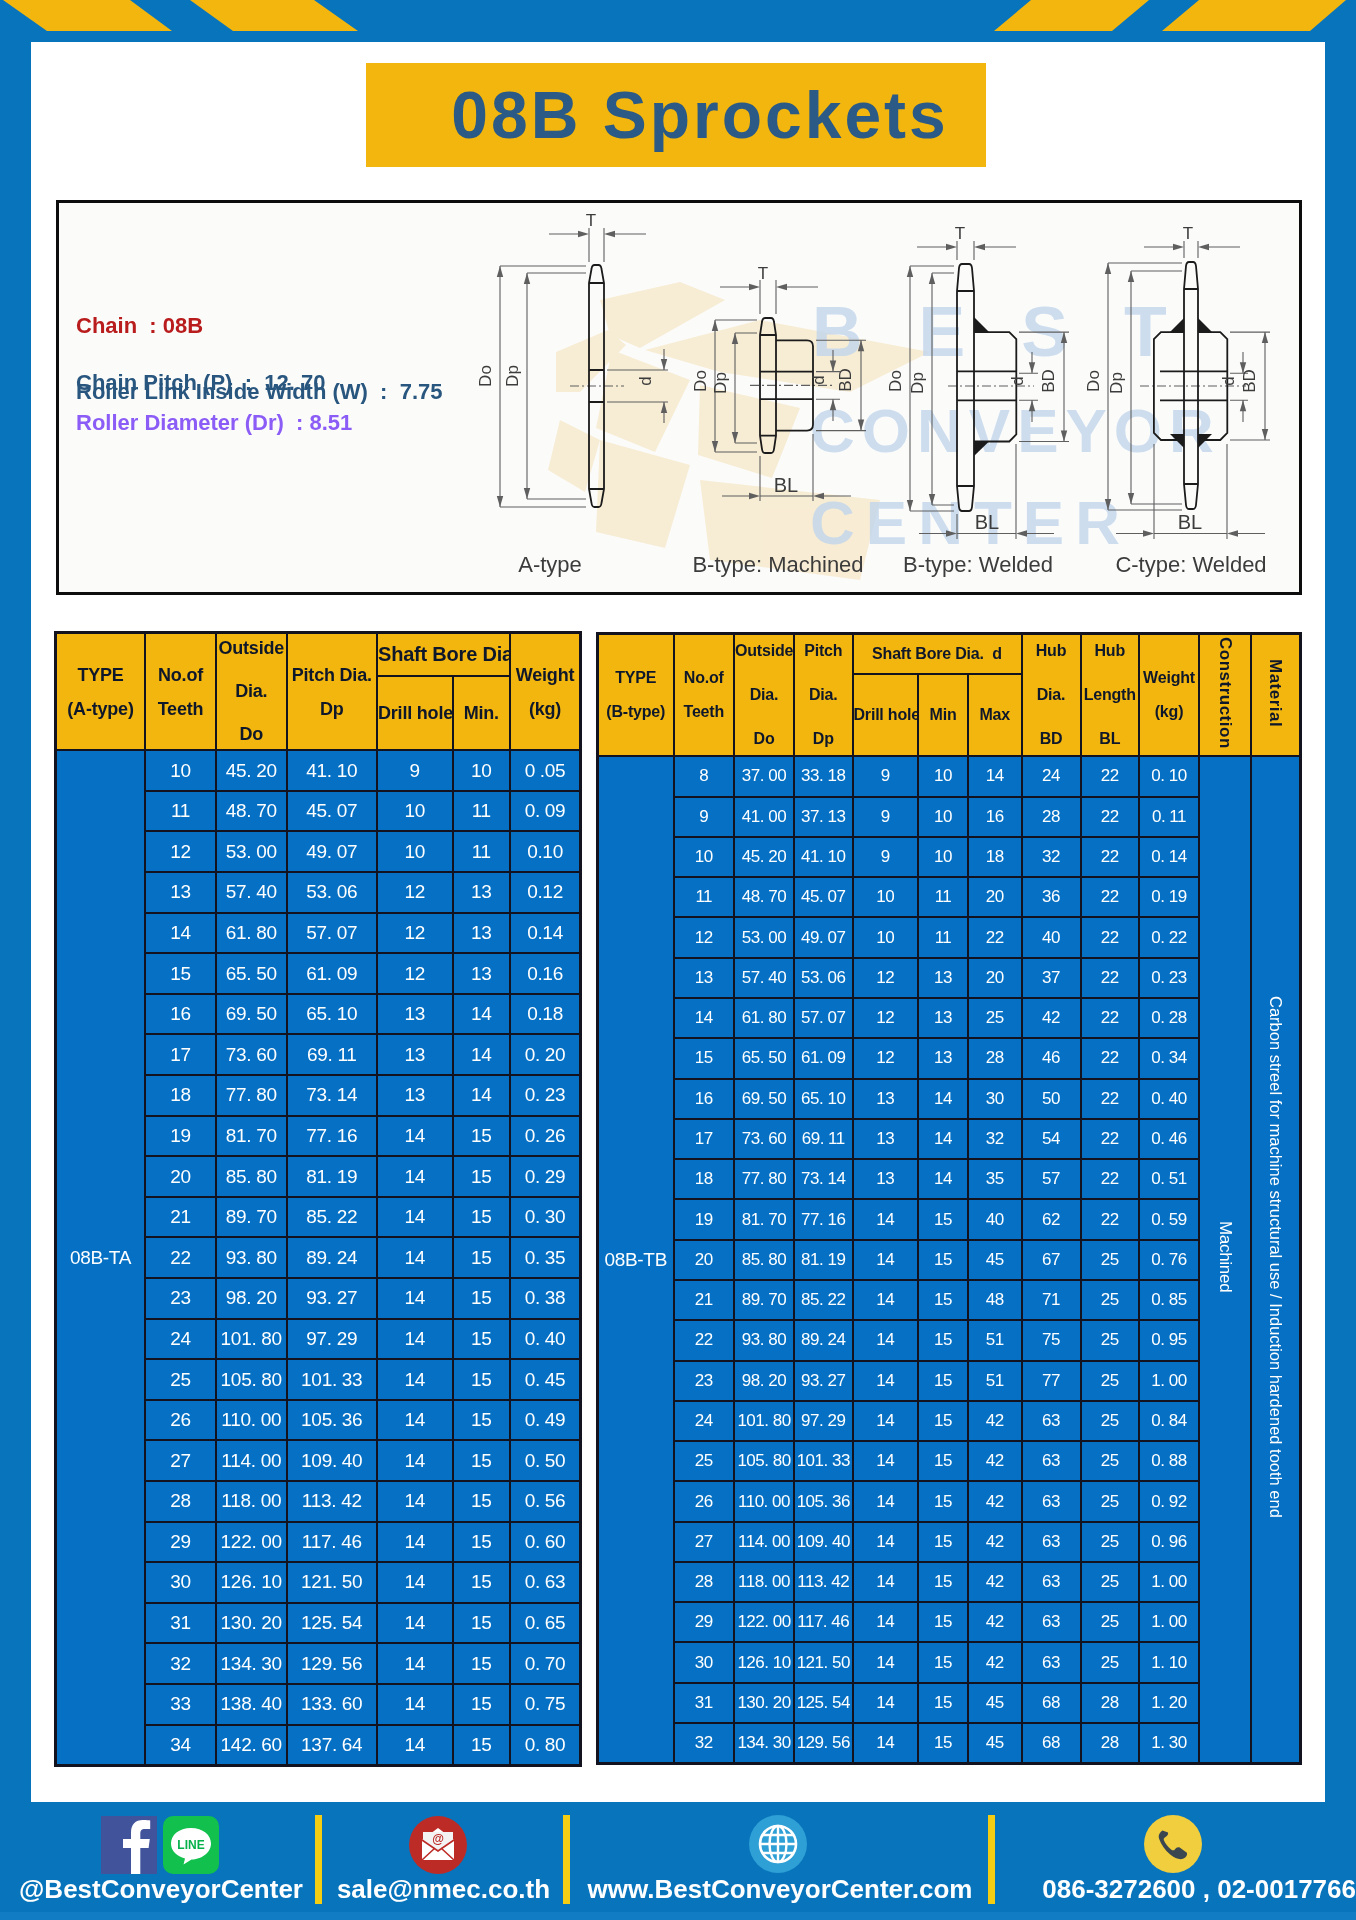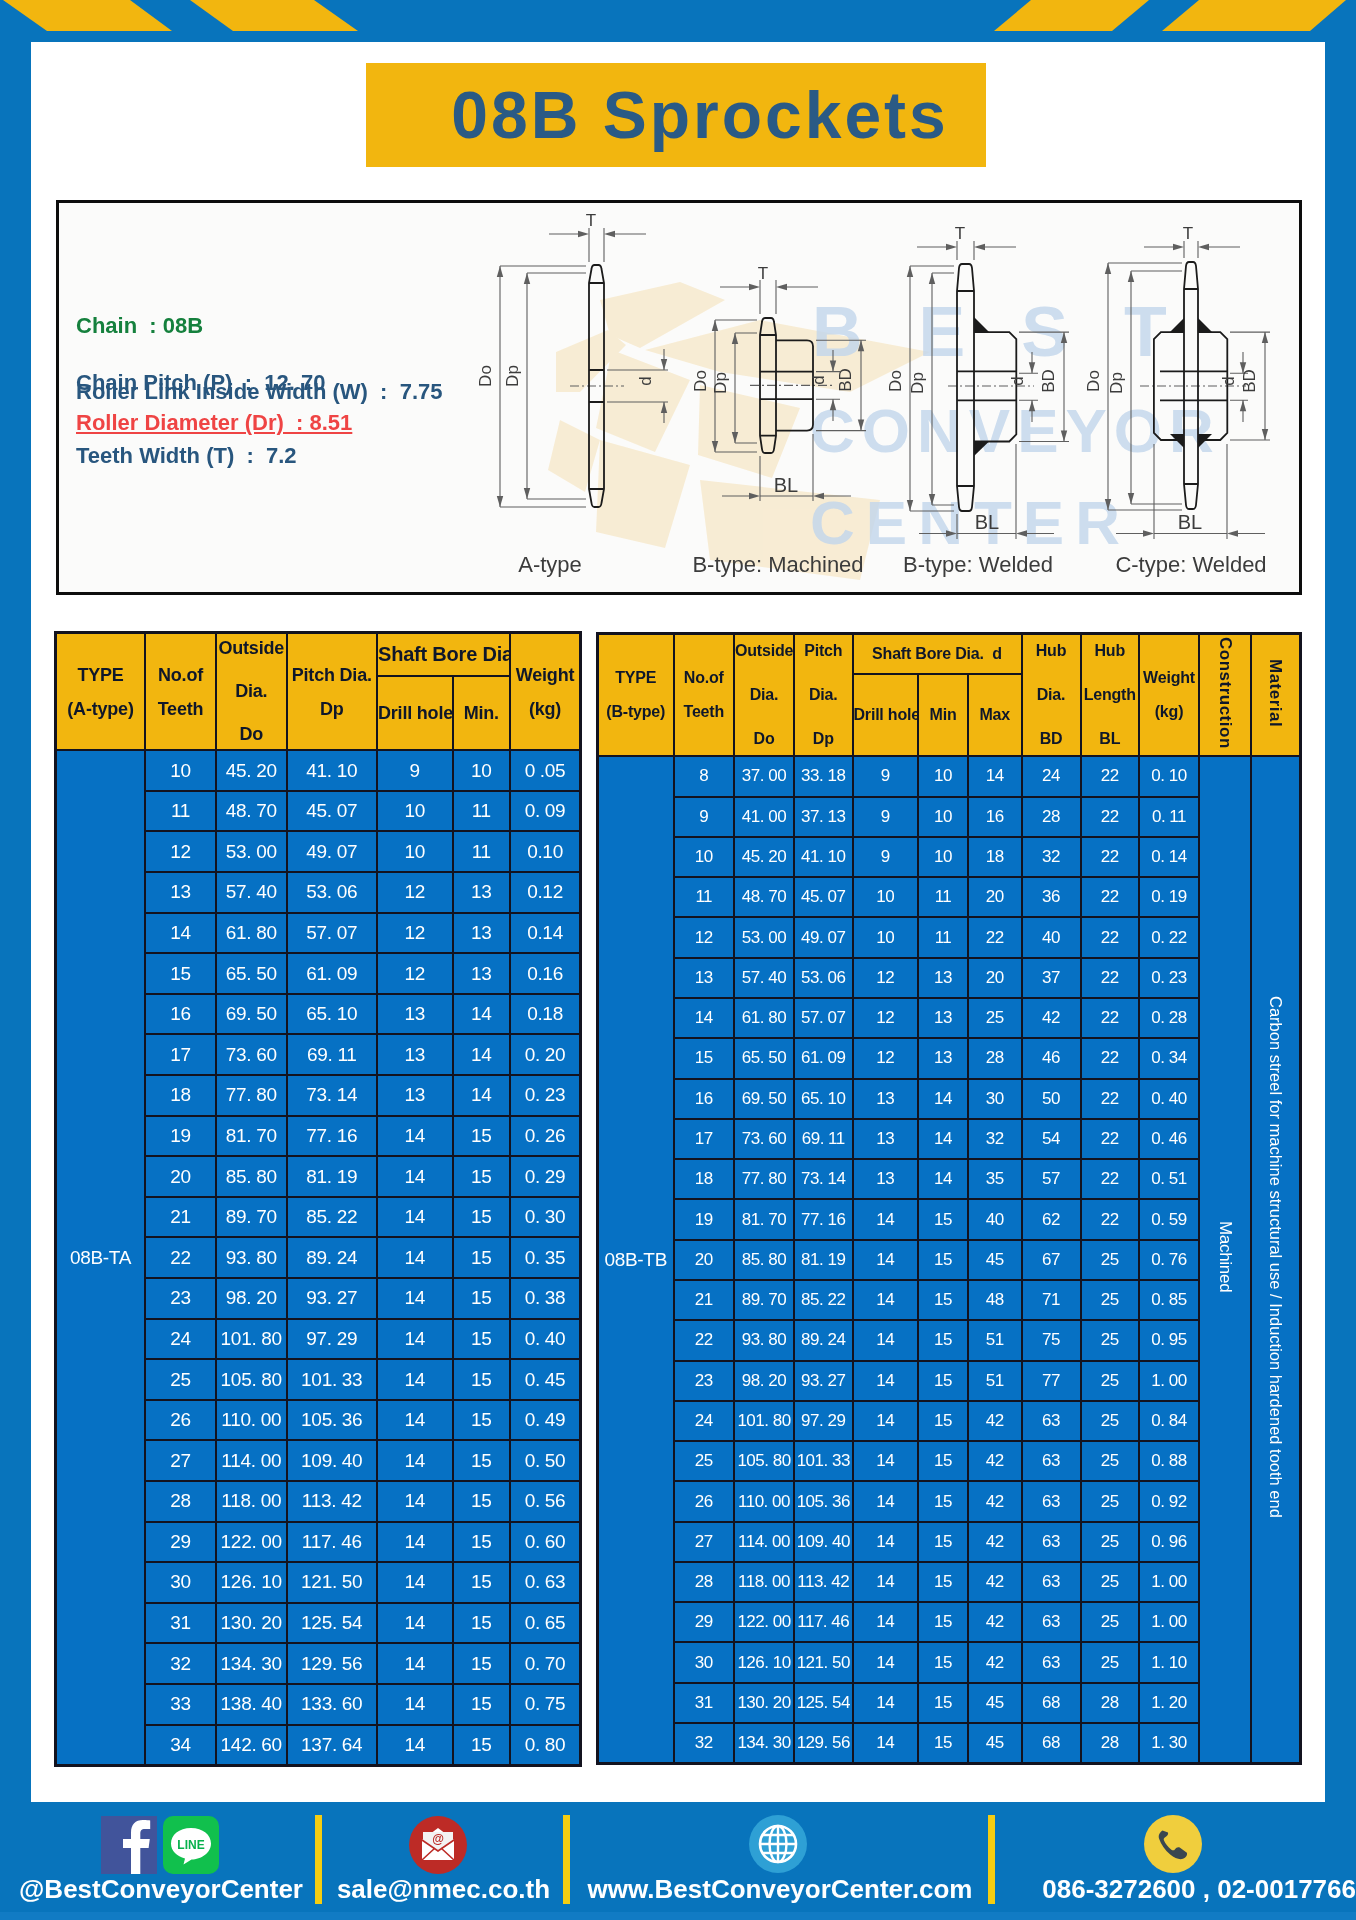--- a/index.html
+++ b/index.html
@@ -219,29 +219,28 @@
 <text x="1104" y="386" text-anchor="middle" transform="rotate(-90 1099,386)">Do</text>
 <text x="1127" y="388" text-anchor="middle" transform="rotate(-90 1122,388)">Dp</text>
 <text x="1188" y="239" text-anchor="middle">T</text>
 <text x="1239" y="386" text-anchor="middle" transform="rotate(-90 1234,386)">d</text>
 <text x="1260" y="386" text-anchor="middle" transform="rotate(-90 1255,386)">BD</text>
 <text x="1190" y="529" text-anchor="middle" font-size="20px">BL</text>
 <text x="1191" y="572" text-anchor="middle" font-size="22px">C-type: Welded</text>
 </g>
 </svg>
 
-<div class="abs" style="left:76px;top:313px;width:400px;color:#15803d;font-size:22px;font-weight:bold;">Chain&nbsp; : 08B</div>
+<div class="abs" style="left:76px;top:313px;width:400px;color:#b91c1c;font-size:22px;font-weight:bold;">Chain&nbsp; : 08B</div>
 
 <div class="abs" style="left:76px;top:346px;width:500px;color:#28567e;font-size:22px;font-weight:bold;margin-top:24px;">Chain Pitch (P)&nbsp; :&nbsp; 12. 70</div>
 
 <div class="abs" style="left:76px;top:379px;width:600px;color:#28567e;font-size:22px;font-weight:bold;">Roller Link Inside Width (W)&nbsp; :&nbsp; 7.75</div>
 
-<div class="abs" style="left:76px;top:410px;width:600px;color:#ef4444;font-size:22px;font-weight:bold;text-decoration:underline;">Roller Diameter (Dr)&nbsp; : 8.51</div>
-
-<div class="abs" style="left:76px;top:443px;width:500px;color:#28567e;font-size:22px;font-weight:bold;">Teeth Width (T)&nbsp; :&nbsp; 7.2</div>
+<div class="abs" style="left:76px;top:410px;width:600px;color:#8b5cf6;font-size:22px;font-weight:bold;">Roller Diameter (Dr)&nbsp; : 8.51</div>
+
 
 <table class="tbl" style="left:54px;top:631px;width:525px;height:1136px">
       <colgroup>
         <col style="width:89.5px">
         <col style="width:71px">
         <col style="width:70.5px">
         <col style="width:90.5px">
         <col style="width:75.5px">
         <col style="width:57.5px">
         <col style="width:70.5px">

